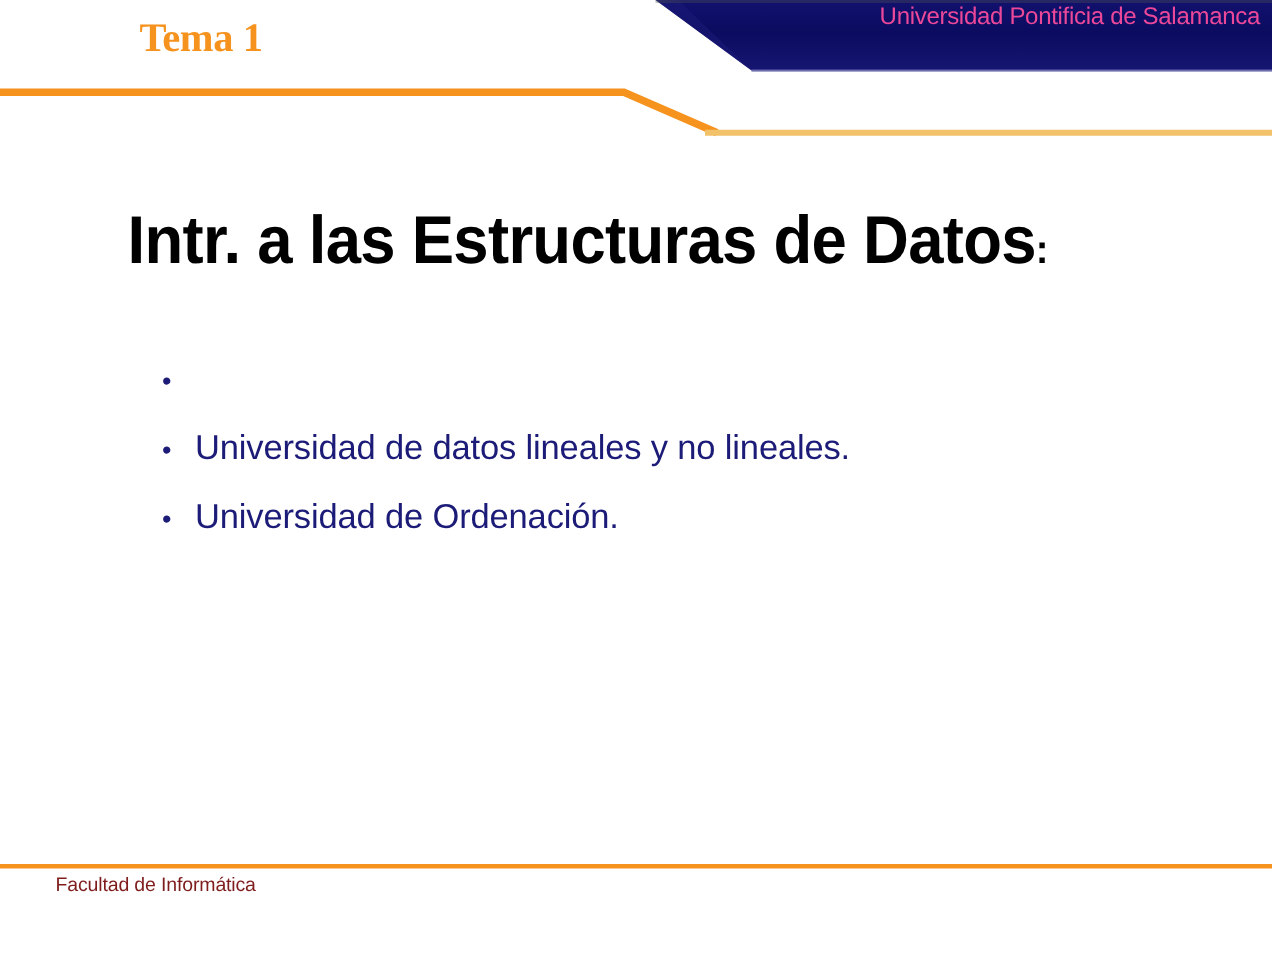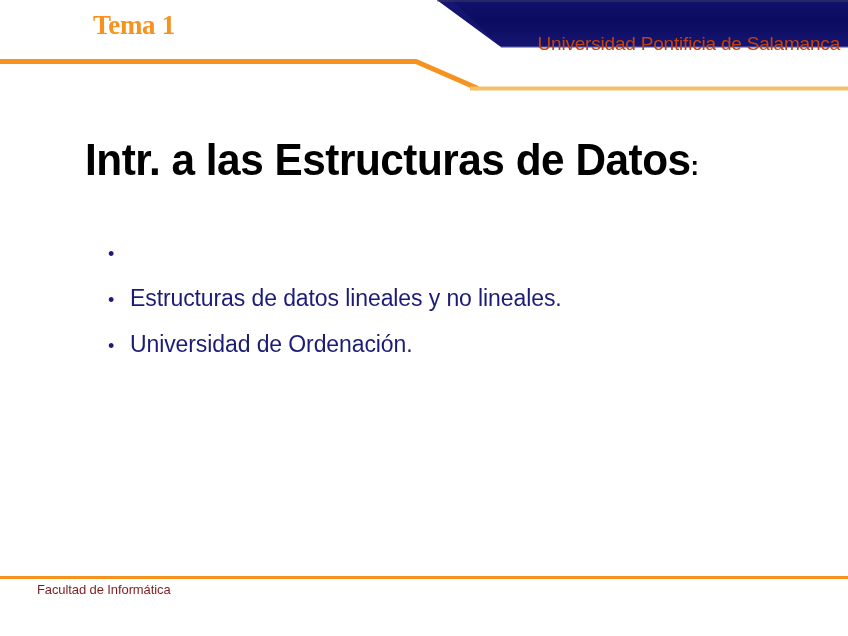--- a/index.html
+++ b/index.html
@@ -22,26 +22,25 @@
     left: 0;
     top: 0;
     width: 848px;
     height: 50px;
     pointer-events: none;
   }
   #university-name {
     position: absolute;
     right: 8px;
     top: 3px;
-    color: #c2410c;
-    font-size: 19px;
+    color: #ec4899;
+    font-size: 16px;
     font-family: "Liberation Sans", sans-serif;
     letter-spacing: -0.2px;
     white-space: nowrap;
-    margin-top: 30px;
   }
   #topic-label {
     position: absolute;
     left: 93px;
     top: 10px;
     color: #F6921E;
     font-size: 27px;
     font-weight: bold;
     font-family: Liberation Serif, serif;
     letter-spacing: -0.3px;
@@ -155,21 +154,21 @@
   <div id="slide-title">
     <span>Intr. a las Estructuras de Datos</span><span id="slide-title-colon">:</span>
   </div>
 
   <ul id="bullet-list">
     <li>
       <span class="bullet-marker">•</span>
     </li>
     <li>
       <span class="bullet-marker">•</span>
-      <span>Estructuras de datos lineales y no lineales.</span>
+      <span>Universidad de datos lineales y no lineales.</span>
     </li>
     <li>
       <span class="bullet-marker">•</span>
       <span>Universidad de Ordenación.</span>
     </li>
   </ul>
 
   <div id="footer-rule"></div>
   <div id="footer-text">Facultad de Informática</div>
 

